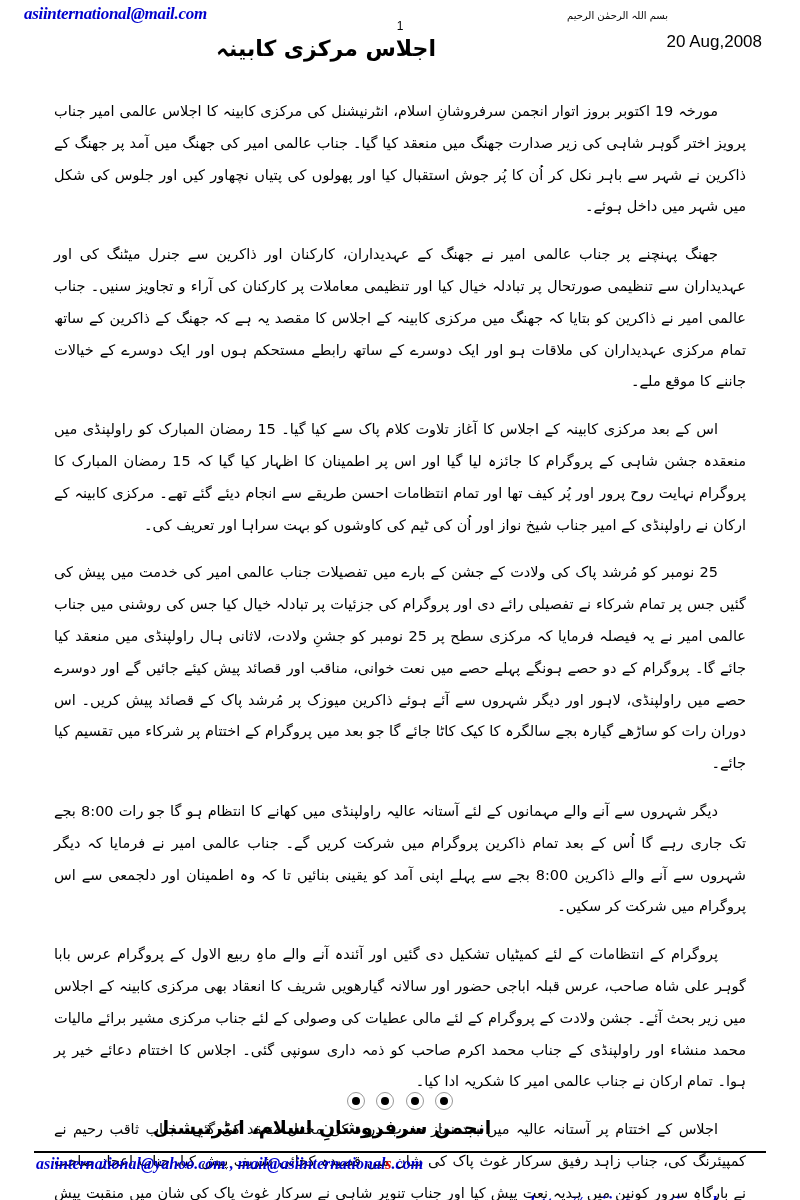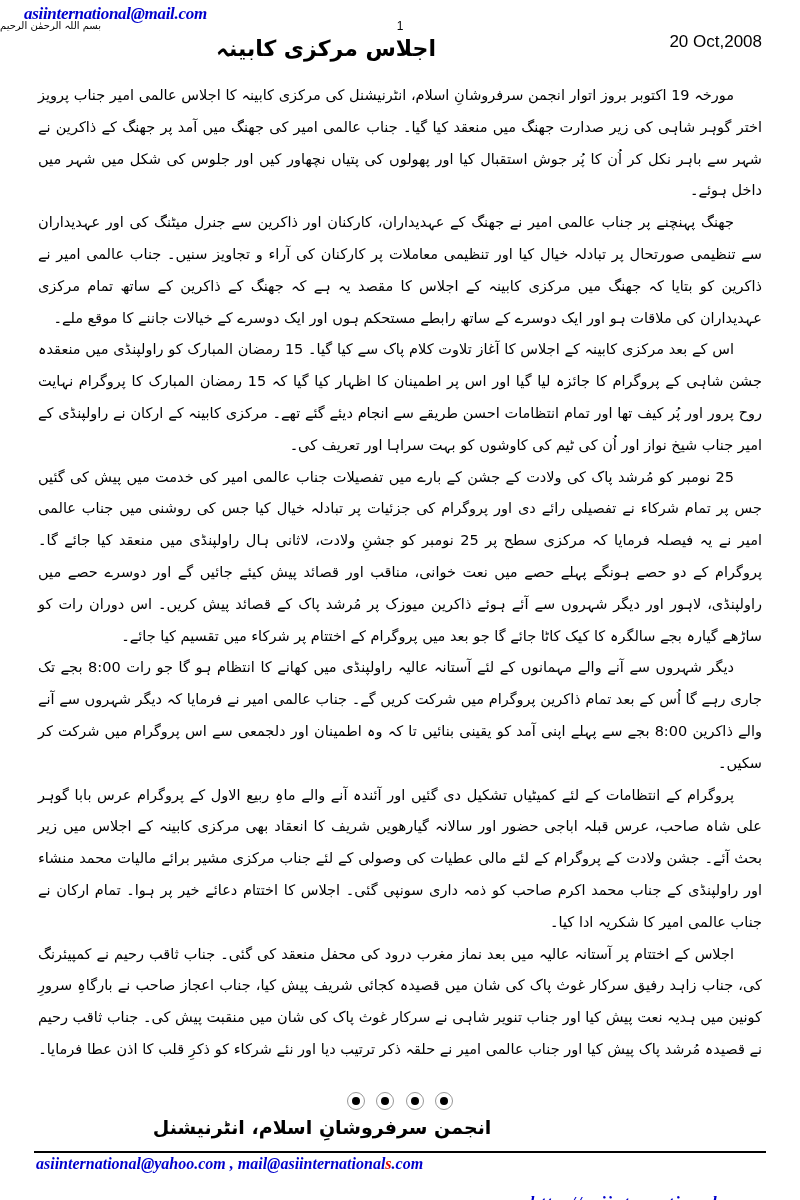--- a/index.html
+++ b/index.html
@@ -1,39 +1,39 @@
 <!DOCTYPE html>
 <html><head>
   <meta charset="utf-8">
   <style>
     html, body { margin: 0; padding: 0; background: #ffffff; }
     body { width: 800px; height: 1200px; position: relative; overflow: hidden; font-family: "DejaVu Sans", sans-serif; color: #000; }
     .email-top { position: absolute; left: 24px; top: 4px; font-family: "Liberation Serif", serif; font-style: italic; font-weight: bold; font-size: 17px; color: #0000cc; letter-spacing: -0.3px; }
-    .bismillah { position: absolute; left: 0; width: 668px; top: 20px; text-align: left; font-size: 10px; direction: rtl; }
+    .bismillah { position: absolute; left: 0; width: 668px; top: 10px; text-align: right; font-size: 10px; direction: rtl; }
     .page-num { position: absolute; left: 0; width: 800px; top: 19px; text-align: center; font-family: "Liberation Sans", sans-serif; font-size: 12px; }
     .date { position: absolute; right: 38px; top: 32px; font-family: "Liberation Sans", sans-serif; font-size: 17px; }
     .title { position: absolute; left: 0; width: 652px; top: 36px; text-align: center; font-size: 22px; font-weight: bold; direction: rtl; }
     .article { position: absolute; left: 38px; right: 38px; top: 80px; direction: rtl; text-align: justify; font-family: "DejaVu Sans", sans-serif; font-size: 14.5px; line-height: 31.8px; }
-    .article p { margin: 0; text-indent: 28px; }
+    .article p { margin: 16px; text-indent: 28px; }
     .ornament { position: absolute; left: 0; width: 800px; top: 1092px; text-align: center; font-size: 14px; letter-spacing: 3px; color: #000; }
     .ornament span { display: inline-block; width: 16px; height: 16px; border: 1px solid #999; border-radius: 50%; position: relative; margin: 0 2px; }
     .ornament span::after { content: ""; position: absolute; left: 4px; top: 4px; width: 8px; height: 8px; background: #000; border-radius: 50%; }
     .org-name { position: absolute; left: 0; width: 644px; top: 1116px; text-align: center; font-size: 19px; font-weight: bold; direction: rtl; }
     .rule { position: absolute; left: 34px; right: 34px; top: 1151px; height: 1px; background: #000; border-bottom: 1px solid #000; }
     .footer-emails { position: absolute; left: 24px; top: 1155px; font-family: "Liberation Serif", serif; font-style: italic; font-weight: bold; font-size: 16px; color: #0000cc; margin-left: 12px; }
     .footer-url { position: absolute; right: 34px; top: 1153px; font-family: "Liberation Serif", serif; font-style: italic; font-weight: bold; font-size: 17px; color: #0000cc; letter-spacing: 1.5px; margin-top: 40px; }
     .red { color: #dd0000; }
   </style>
 </head>
 <body>
 
 <div class="email-top">asiinternational@mail.com</div>
 <div class="bismillah">بسم اللہ الرحمٰن الرحیم</div>
 <div class="page-num">1</div>
-<div class="date">20  Oct,2008</div>
+<div class="date">20  Aug,2008</div>
 <div class="title">اجلاس مرکزی کابینہ</div>
 
 <div class="article">
   <p>مورخہ 19 اکتوبر بروز اتوار  انجمن سرفروشانِ اسلام، انٹرنیشنل کی مرکزی کابینہ کا اجلاس عالمی امیر جناب پرویز اختر گوہر شاہی کی زیر صدارت جھنگ میں منعقد کیا گیا۔ جناب عالمی امیر کی جھنگ میں آمد پر جھنگ کے ذاکرین نے شہر سے باہر نکل کر اُن کا پُر جوش استقبال کیا اور پھولوں کی پتیاں نچھاور کیں اور جلوس کی شکل میں شہر میں داخل ہوئے۔</p>
   <p>جھنگ پہنچنے پر جناب عالمی امیر نے جھنگ کے عہدیداران، کارکنان اور ذاکرین سے جنرل میٹنگ کی اور عہدیداران سے تنظیمی صورتحال پر تبادلہ خیال کیا اور تنظیمی معاملات پر کارکنان کی آراء و تجاویز سنیں۔ جناب عالمی امیر نے ذاکرین کو بتایا کہ جھنگ میں مرکزی کابینہ کے اجلاس کا مقصد یہ ہے کہ جھنگ کے ذاکرین کے ساتھ تمام مرکزی عہدیداران کی ملاقات ہو اور ایک دوسرے کے ساتھ رابطے مستحکم ہوں اور ایک دوسرے کے خیالات جاننے کا موقع ملے۔</p>
   <p>اس کے بعد مرکزی کابینہ کے اجلاس کا آغاز تلاوت کلام پاک سے کیا گیا۔ 15 رمضان المبارک کو راولپنڈی میں منعقدہ  جشن شاہی کے پروگرام کا جائزہ لیا گیا اور اس پر اطمینان کا اظہار کیا گیا کہ 15 رمضان المبارک کا پروگرام نہایت روح پرور  اور پُر کیف تھا  اور تمام انتظامات احسن طریقے سے انجام دیئے گئے تھے۔ مرکزی کابینہ کے ارکان نے راولپنڈی کے امیر جناب شیخ نواز  اور اُن کی ٹیم کی کاوشوں کو بہت سراہا اور تعریف کی۔</p>
   <p>25 نومبر کو مُرشد پاک کی ولادت کے جشن کے بارے میں تفصیلات جناب عالمی امیر کی خدمت میں پیش کی گئیں جس پر تمام شرکاء نے تفصیلی رائے دی اور پروگرام کی جزئیات پر تبادلہ خیال کیا جس کی روشنی میں جناب عالمی امیر نے یہ فیصلہ فرمایا کہ مرکزی سطح پر 25 نومبر کو جشنِ ولادت،  لاثانی ہال راولپنڈی میں منعقد کیا جائے گا۔ پروگرام کے دو حصے ہونگے پہلے حصے میں نعت خوانی، مناقب اور قصائد پیش کیئے جائیں گے اور دوسرے حصے میں راولپنڈی، لاہور اور دیگر شہروں سے آئے ہوئے ذاکرین میوزک پر مُرشد پاک کے قصائد پیش کریں۔ اس دوران رات کو ساڑھے گیارہ بجے سالگرہ کا کیک کاٹا جائے گا جو بعد میں پروگرام کے اختتام پر  شرکاء میں تقسیم کیا جائے۔</p>
   <p>دیگر شہروں سے آنے والے مہمانوں کے لئے آستانہ عالیہ راولپنڈی میں کھانے کا انتظام ہو گا جو رات 8:00 بجے تک جاری رہے گا اُس کے بعد تمام ذاکرین پروگرام میں شرکت کریں گے۔ جناب عالمی امیر نے فرمایا کہ دیگر شہروں سے آنے والے ذاکرین 8:00 بجے سے پہلے اپنی آمد کو یقینی بنائیں تا کہ وہ اطمینان اور دلجمعی سے اس پروگرام میں شرکت کر سکیں۔</p>
   <p>پروگرام کے انتظامات کے لئے کمیٹیاں تشکیل دی گئیں اور آئندہ آنے والے ماہِ ربیع الاول کے پروگرام عرس بابا گوہر علی شاہ صاحب، عرس قبلہ اباجی حضور اور سالانہ گیارھویں شریف کا انعقاد بھی مرکزی کابینہ کے اجلاس میں زیر بحث آئے۔ جشن ولادت کے پروگرام کے لئے مالی عطیات کی وصولی کے لئے جناب مرکزی مشیر برائے مالیات محمد منشاء اور راولپنڈی کے جناب محمد اکرم صاحب کو ذمہ داری سونپی گئی۔ اجلاس کا اختتام دعائے خیر پر ہوا۔ تمام ارکان نے جناب عالمی امیر کا شکریہ ادا کیا۔</p>
   <p>اجلاس کے اختتام پر آستانہ عالیہ میں بعد نماز مغرب درود کی محفل منعقد کی گئی۔ جناب ثاقب رحیم نے کمپیئرنگ کی، جناب زاہد رفیق سرکار غوث پاک کی شان میں قصیدہ کجائی شریف پیش کیا، جناب اعجاز صاحب نے بارگاہِ سرورِ کونین میں ہدیہ نعت پیش کیا اور جناب تنویر شاہی نے سرکار غوث پاک کی شان میں منقبت پیش کی۔ جناب ثاقب رحیم نے قصیدہ مُرشد پاک پیش کیا  اور جناب عالمی امیر نے حلقہ ذکر ترتیب دیا اور نئے شرکاء کو ذکرِ قلب کا اذن عطا فرمایا۔</p>

